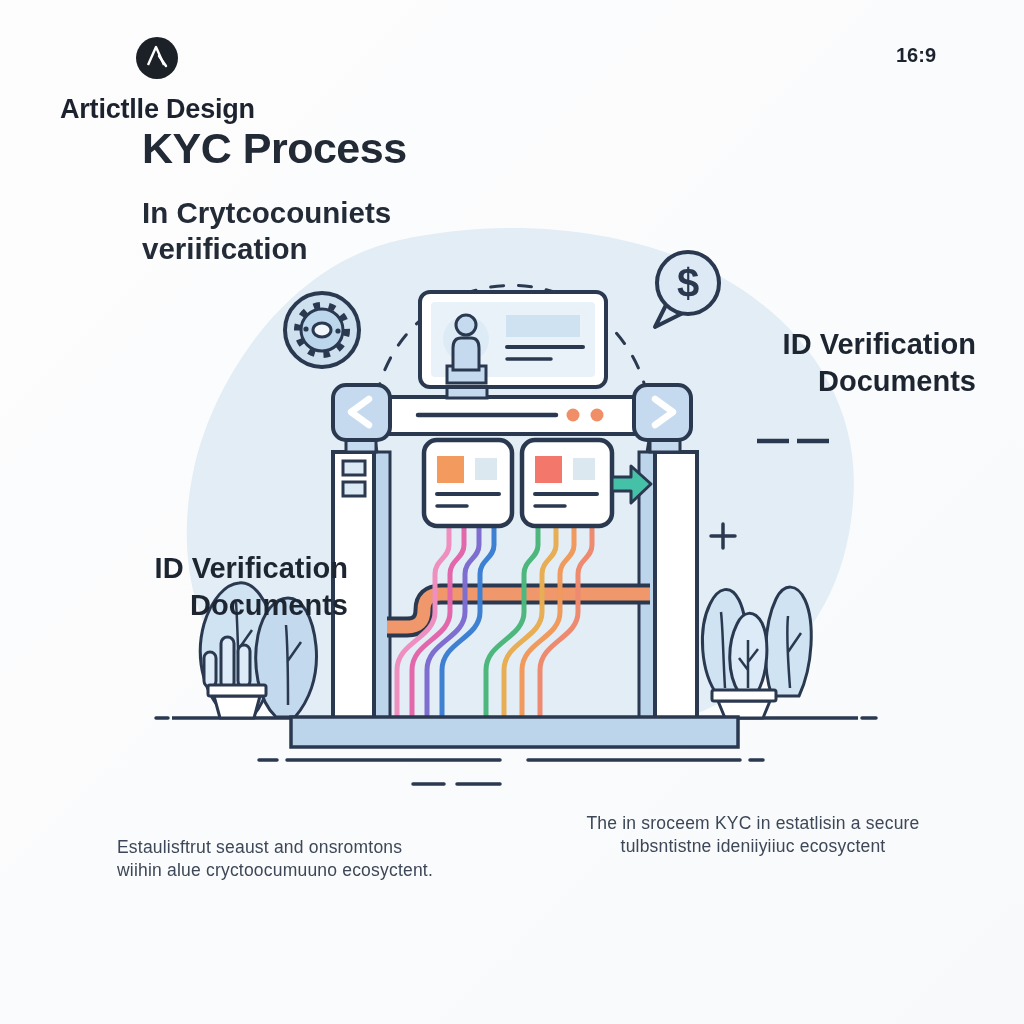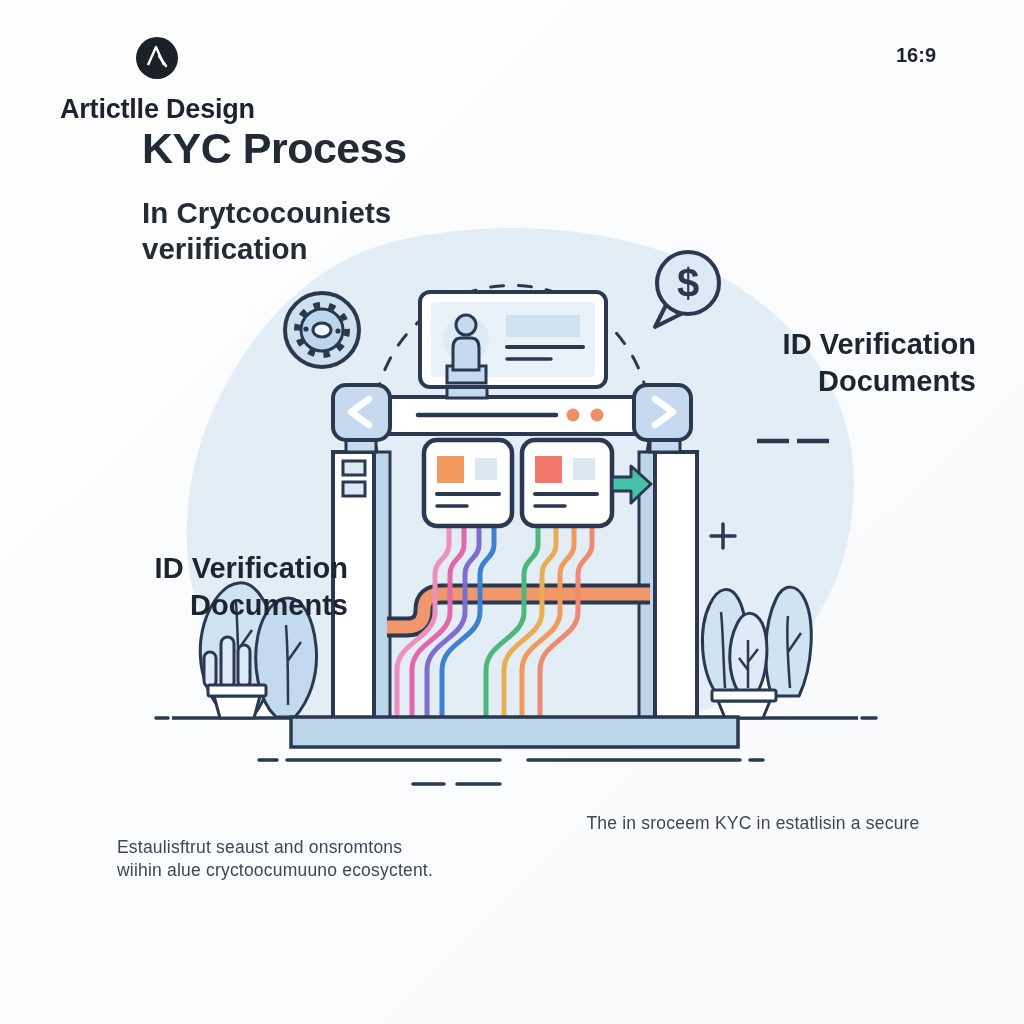--- a/index.html
+++ b/index.html
@@ -222,15 +222,16 @@
     <div>ID Verification</div>
     <div>Documents</div>
   </div>
 
   <div class="txt caption caption-left">
     <div>Estaulisftrut seaust and onsromtons</div>
     <div>wiihin alue cryctoocumuuno ecosyctent.</div>
   </div>
   <div class="txt caption caption-right">
     <div>The in sroceem KYC in estatlisin a secure</div>
+    <div>tulbsntistne ideniiyiiuc ecosyctent</div>
   </div>
 
 </div>
 
 </body></html>

